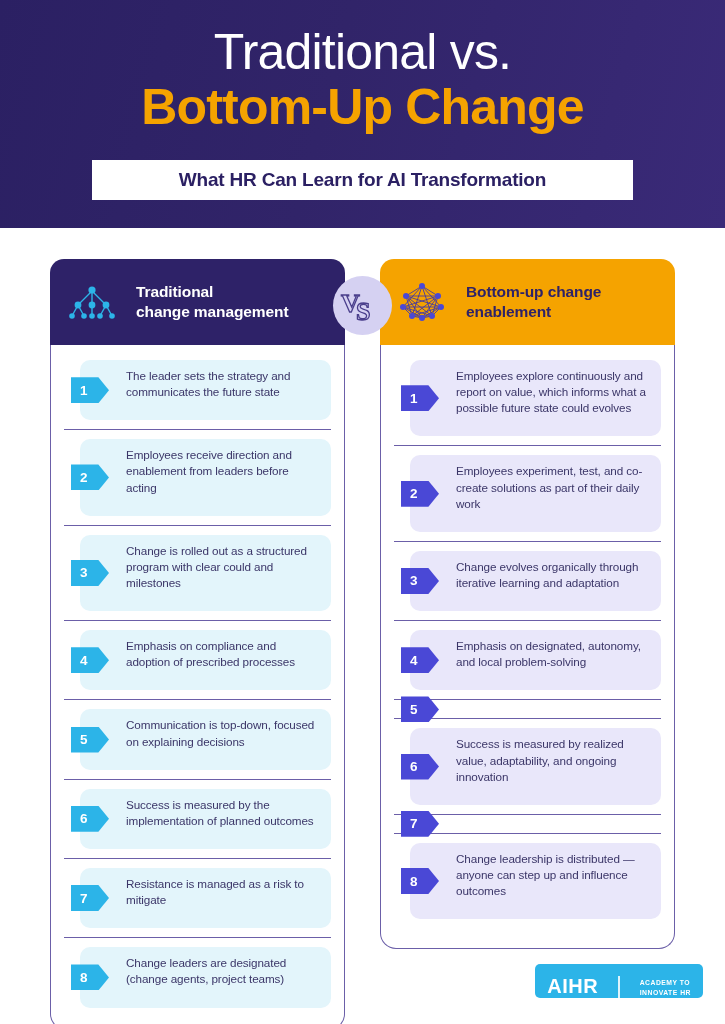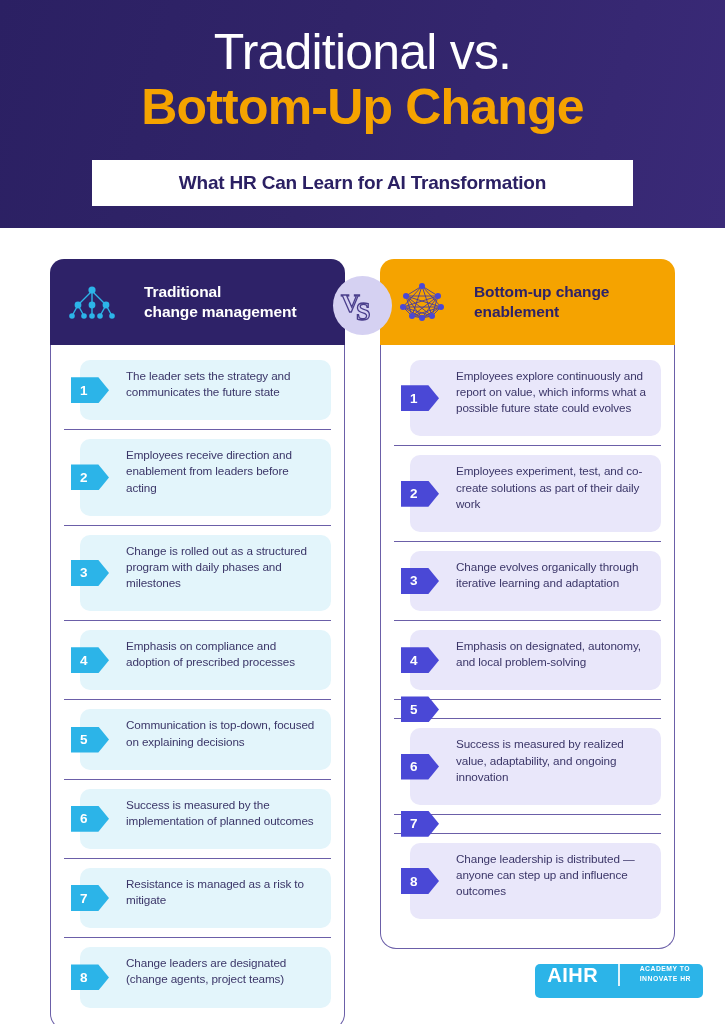--- a/index.html
+++ b/index.html
@@ -20,36 +20,36 @@
   .title-block { position:absolute; left:0; top:26px; width:725px; text-align:center; }
   .title-line1 {
     font-size:50px; font-weight:400; color:#ffffff;
     letter-spacing:-0.8px; line-height:1.05; font-family:"Liberation Sans", sans-serif;
   }
   .title-line2 {
     font-size:50px; font-weight:700; color:#F5A300;
     letter-spacing:-0.8px; line-height:1.12; font-family:"Liberation Sans", sans-serif;
   }
   .subtitle-banner {
-    position:absolute; left:92px; top:160px; width:541px; height:46px;
+    position:absolute; left:92px; top:160px; width:541px; height:40px;
     background:#ffffff; display:flex; align-items:center; justify-content:center;
   }
   .subtitle-text {
     font-size:19px; font-weight:700; color:#2b2063; letter-spacing:-0.2px;
   }
 
   
   .columns { position:absolute; left:0; top:259px; width:725px; height:690px; }
   .col { position:absolute; top:0; width:295px; }
   .col-left  { left:50px; }
   .col-right { left:380px; }
 
   .col-head {
     height:86px; border-radius:14px 14px 0 0;
-    display:flex; align-items:center; padding:0 14px 0 18px; gap:28px;
+    display:flex; align-items:center; padding:0 14px 0 18px; gap:20px;
     position:relative; z-index:3;
   }
   .col-head-left  { background:#2e2268; }
   .col-head-right { background:#F5A300; }
   .col-head-title { font-size:15.5px; font-weight:700; line-height:1.28; letter-spacing:-0.1px; }
   .col-head-left  .col-head-title { color:#ffffff; }
   .col-head-right .col-head-title { color:#2e2268; }
   .head-icon { width:48px; height:44px; flex:none; }
 
   .col-body {
@@ -92,21 +92,21 @@
     width:59px; height:59px; border-radius:50%;
     background:#d5d1f2; z-index:6;
     display:flex; align-items:center; justify-content:center;
   }
 
   
   .footer { position:absolute; left:0; bottom:0; width:725px; height:72px; }
   .logo {
     position:absolute; right:22px; top:12px;
     height:34px; background:#2cb4e8; border-radius:5px;
-    display:flex; align-items:flex-start; padding:0 12px; gap:20px;
+    display:flex; align-items:flex-end; padding:0 12px; gap:20px;
   }
   .logo-main { font-size:20px; font-weight:700; color:#ffffff; letter-spacing:0.5px; }
   .logo-div { width:1.5px; height:22px; background:#ffffff; opacity:.85; }
   .logo-sub { font-size:6.8px; font-weight:700; color:#ffffff; line-height:1.45; letter-spacing:.5px; }
 </style>
 </head>
 <body>
 
 <div class="page">
 
@@ -160,21 +160,21 @@
         </div>
         <div class="item">
           <span class="badge badge-left">2</span>
           <div class="pill pill-left">
             <span class="pill-text">Employees receive direction and enablement from leaders before acting</span>
           </div>
         </div>
         <div class="item">
           <span class="badge badge-left">3</span>
           <div class="pill pill-left">
-            <span class="pill-text">Change is rolled out as a structured program with daily phases and milestones</span>
+            <span class="pill-text">Change is rolled out as a structured program with clear could and milestones</span>
           </div>
         </div>
         <div class="item">
           <span class="badge badge-left">4</span>
           <div class="pill pill-left">
             <span class="pill-text">Emphasis on compliance and adoption of prescribed processes</span>
           </div>
         </div>
         <div class="item">
           <span class="badge badge-left">5</span>

